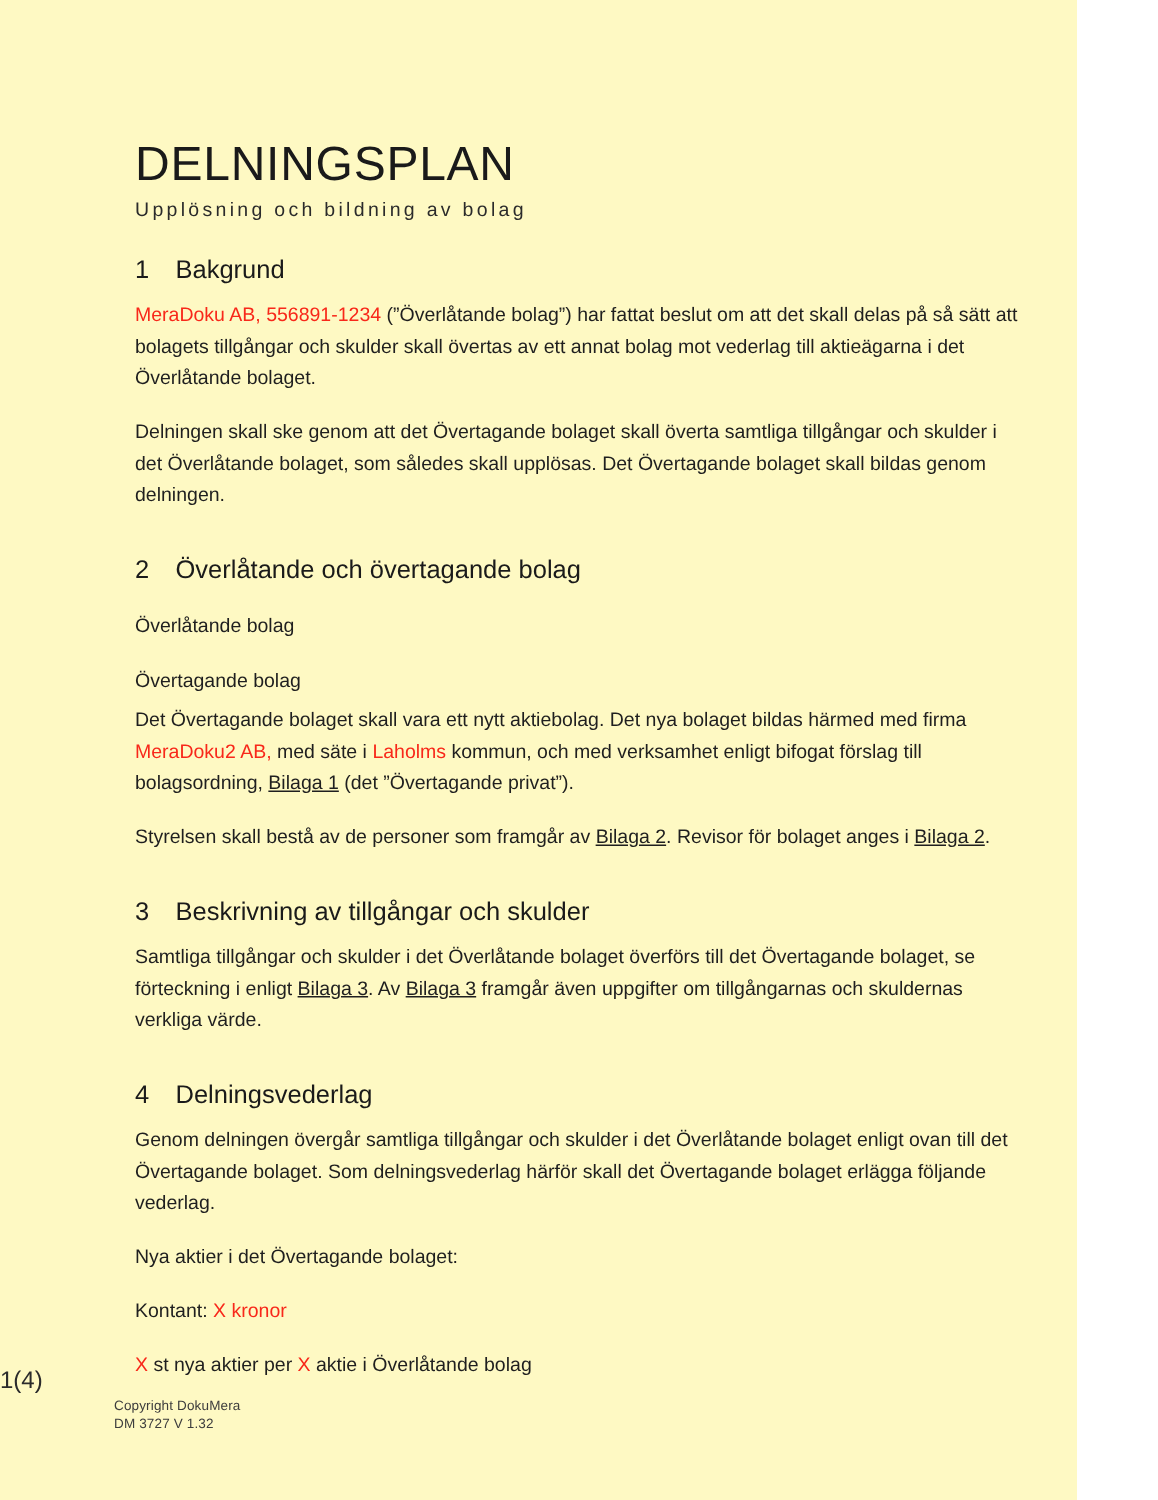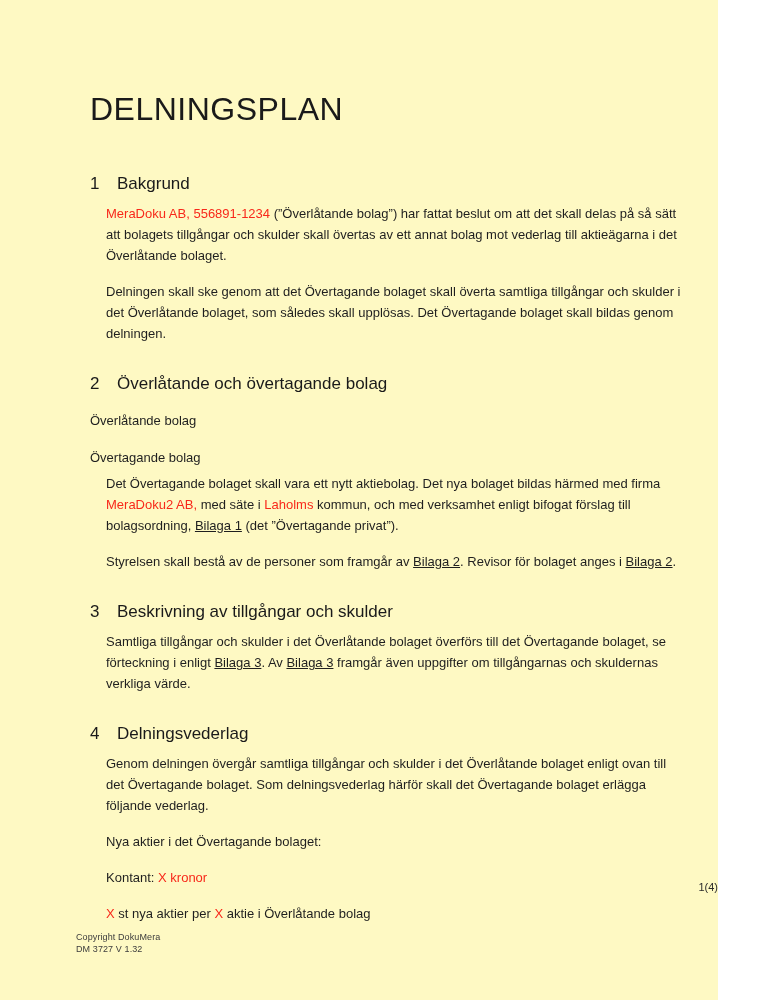--- a/index.html
+++ b/index.html
@@ -36,60 +36,61 @@
     line-height: 17px;
   }
   .section { display: block; }
   h2.sec-head {
     font-weight: 400;
     font-size: 17px;
     line-height: 20px;
     color: #1a1a1a;
     margin: 30px 0 9px 0;
   }
-  h2.sec-head.first { margin-top: 48px; }
+  h2.sec-head.first { margin-top: 22px; }
   .h-num { display: inline-block; width: 27px; }
   .subhead {
     font-size: 13px;
     line-height: 21px;
     margin: 16px 0 5px 0;
     color: #1f1f1f;
   }
   p.body {
     font-size: 13px;
     line-height: 21px;
-    margin: 0 0 15px 16px;
+    margin: 0 0 15px 0;
     color: #1f1f1f;
   }
   p.body span.red { color: var(--red); }
   p.body span.u { text-decoration: underline; }
   .page-number {
     position: absolute;
-    left: 0; top: 881px;
+    left: 0; top: 912px;
     width: 100%;
-    text-align: right;
-    font-size: 11px;
+    text-align: left;
+    font-size: 16px;
     color: #2b2b2b;
   }
   .copyright {
     position: absolute;
     left: 76px; top: 931px;
     font-size: 9px;
     line-height: 12px;
     color: #3d3d3d;
     letter-spacing: 0.1px;
   }
 </style>
 </head>
 <body>
 
 <div class="page">
   <div class="content">
 
     <div class="doc-title">DELNINGSPLAN</div>
+    <div class="doc-subtitle">Upplösning och bildning av bolag</div>
 
     <div class="section">
       <h2 class="sec-head first"><span class="h-num">1</span><span>Bakgrund</span></h2>
       <p class="body"><span class="red">MeraDoku AB, 556891-1234</span><span> (”Överlåtande bolag”) har fattat beslut om att det skall delas på så sätt att bolagets tillgångar och skulder skall övertas av ett annat bolag mot vederlag till aktieägarna i det Överlåtande bolaget.</span></p>
       <p class="body"><span>Delningen skall ske genom att det Övertagande bolaget skall överta samtliga tillgångar och skulder i det Överlåtande bolaget, som således skall upplösas. Det Övertagande bolaget skall bildas genom delningen.</span></p>
     </div>
 
     <div class="section">
       <h2 class="sec-head"><span class="h-num">2</span><span>Överlåtande och övertagande bolag</span></h2>
       <div class="subhead">Överlåtande bolag</div>

